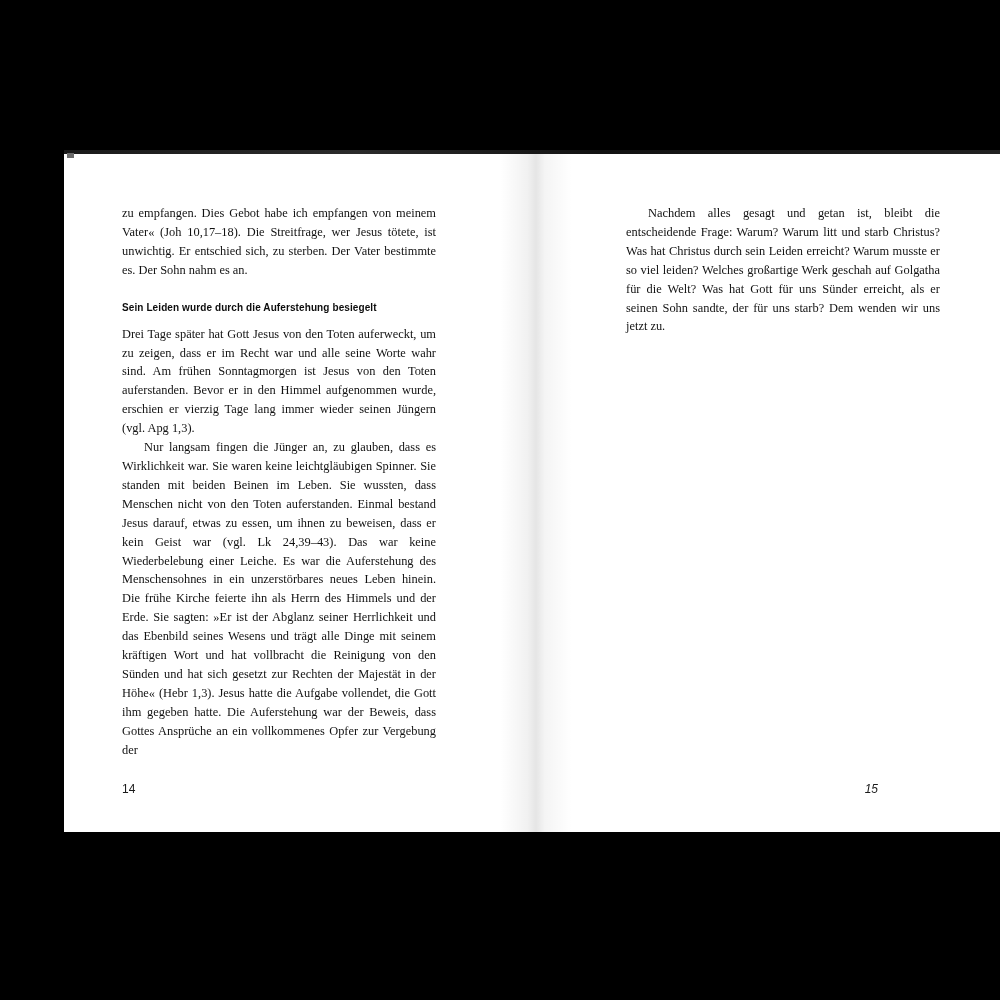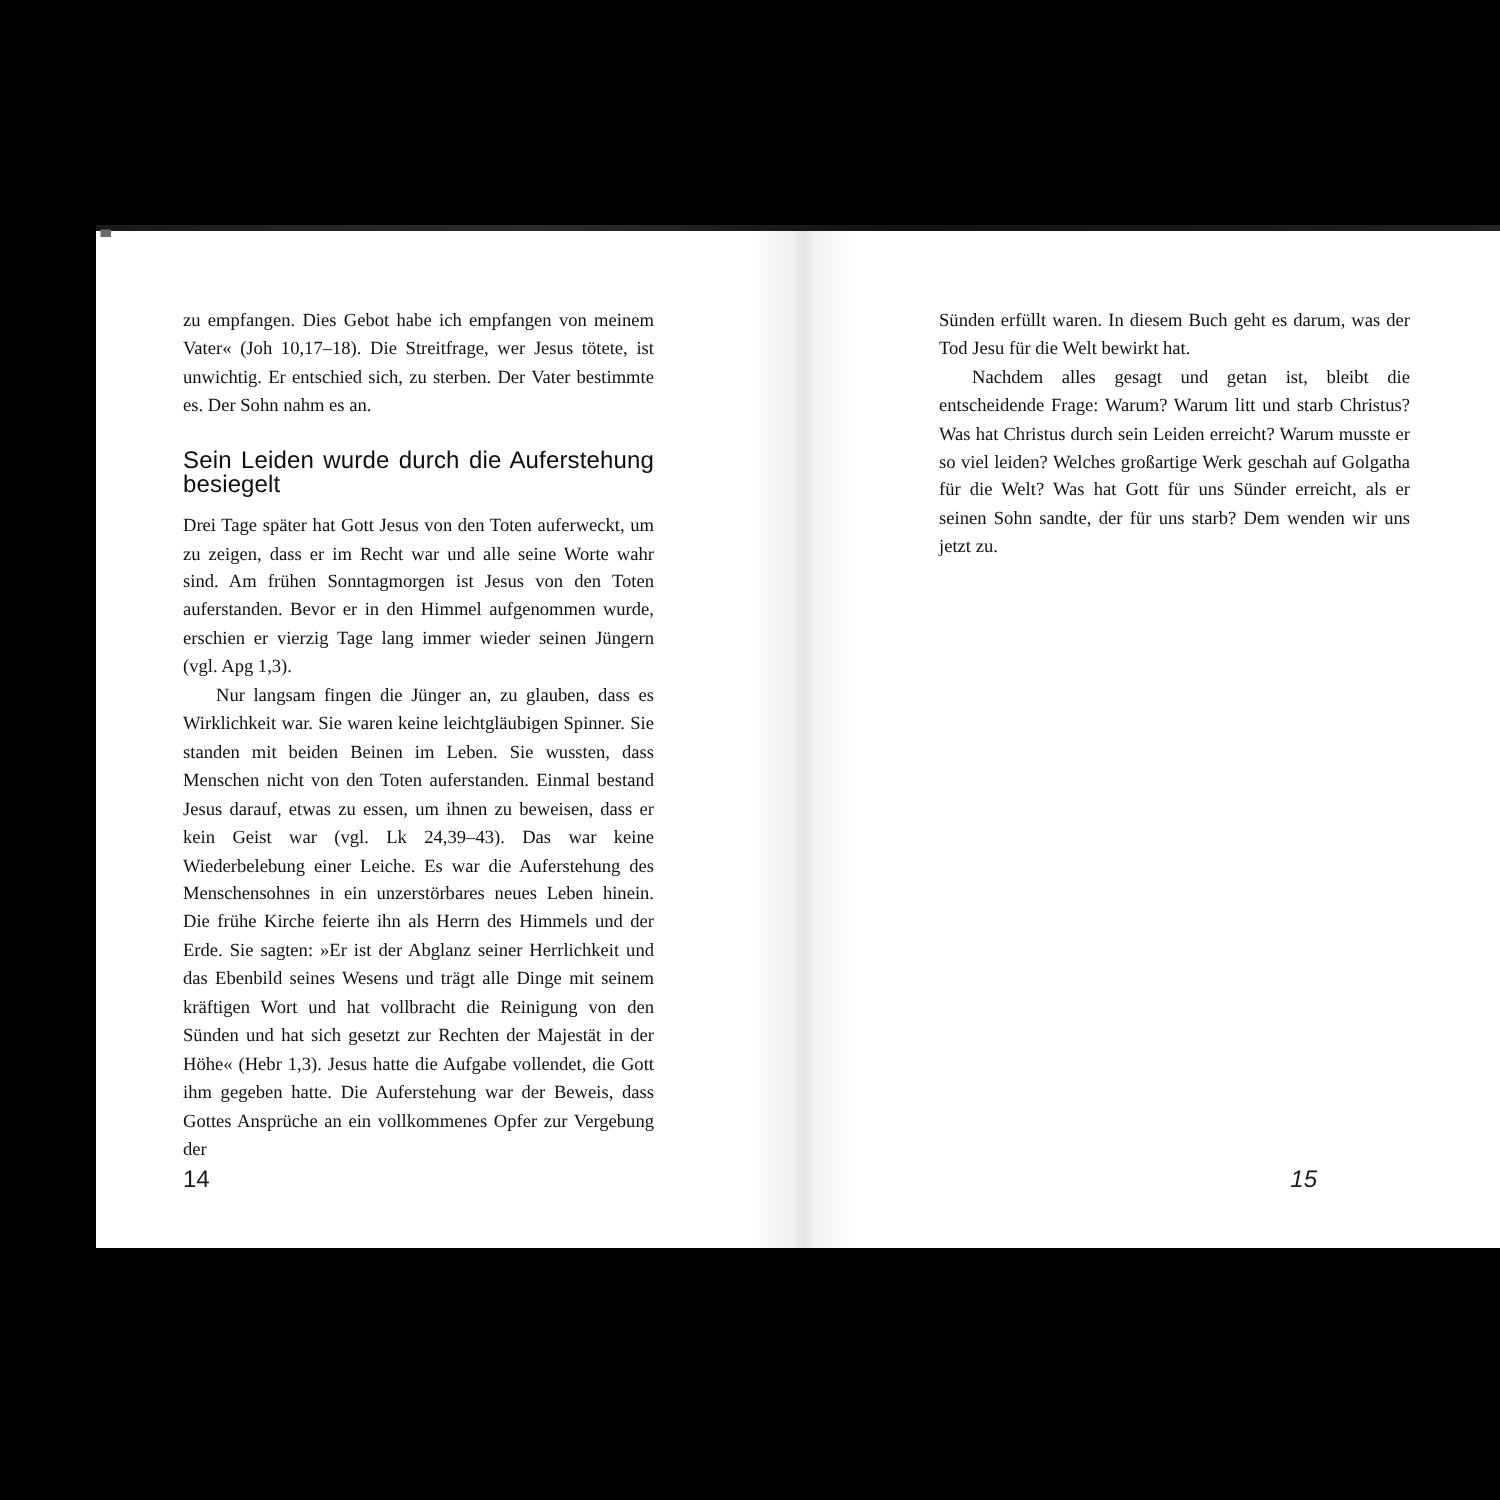--- a/index.html
+++ b/index.html
@@ -83,33 +83,33 @@
 
   .para {
     margin: 0;
   }
   .para.indent {
     text-indent: 22px;
   }
 
   .subhead {
     font-family: "Liberation Sans", sans-serif;
-    font-size: 16px;
-    font-weight: normal;
+    font-size: 10px;
+    font-weight: bold;
     line-height: 16px;
     color: #0d0d0d;
     margin: 20px 0 9px 0;
     letter-spacing: 0.1px;
   }
 
   .folio {
     position: absolute;
     bottom: 36px;
     font-family: "Liberation Sans", sans-serif;
-    font-size: 16px;
+    font-size: 12px;
     color: #1a1a1a;
     text-align: center;
   }
   #folio-left  { left: 58px; }
   #folio-right { right: 58px; font-style: italic; }
 </style>
 </head>
 <body>
 
 <div id="book-spread">
@@ -123,20 +123,19 @@
       <p class="para">zu empfangen. Dies Gebot habe ich empfangen von meinem Vater« (Joh 10,17–18). Die Streitfrage, wer Jesus tötete, ist unwichtig. Er entschied sich, zu sterben. Der Vater bestimmte es. Der Sohn nahm es an.</p>
       <h2 class="subhead">Sein Leiden wurde durch die Auferstehung besiegelt</h2>
       <p class="para">Drei Tage später hat Gott Jesus von den Toten auferweckt, um zu zeigen, dass er im Recht war und alle seine Worte wahr sind. Am frühen Sonntagmorgen ist Jesus von den Toten auferstanden. Bevor er in den Himmel aufgenommen wurde, erschien er vierzig Tage lang immer wieder seinen Jüngern (vgl. Apg 1,3).</p>
       <p class="para indent">Nur langsam fingen die Jünger an, zu glauben, dass es Wirklichkeit war. Sie waren keine leichtgläubigen Spinner. Sie standen mit beiden Beinen im Leben. Sie wussten, dass Menschen nicht von den Toten auferstanden. Einmal bestand Jesus darauf, etwas zu essen, um ihnen zu beweisen, dass er kein Geist war (vgl. Lk 24,39–43). Das war keine Wiederbelebung einer Leiche. Es war die Auferstehung des Menschensohnes in ein unzerstörbares neues Leben hinein. Die frühe Kirche feierte ihn als Herrn des Himmels und der Erde. Sie sagten: »Er ist der Abglanz seiner Herrlichkeit und das Ebenbild seines Wesens und trägt alle Dinge mit seinem kräftigen Wort und hat vollbracht die Reinigung von den Sünden und hat sich gesetzt zur Rechten der Majestät in der Höhe« (Hebr 1,3). Jesus hatte die Aufgabe vollendet, die Gott ihm gegeben hatte. Die Auferstehung war der Beweis, dass Gottes Ansprüche an ein vollkommenes Opfer zur Vergebung der</p>
     </div>
     <div class="folio" id="folio-left">14</div>
   </div>
 
   <div class="page" id="page-right">
     <div class="text-column" id="col-right">
-      <p class="para">Sünden erfüllt waren. In diesem Buch geht es darum, was der Tod Jesu für die Welt bewirkt hat.</p>
       <p class="para indent">Nachdem alles gesagt und getan ist, bleibt die entscheidende Frage: Warum? Warum litt und starb Christus? Was hat Christus durch sein Leiden erreicht? Warum musste er so viel leiden? Welches großartige Werk geschah auf Golgatha für die Welt? Was hat Gott für uns Sünder erreicht, als er seinen Sohn sandte, der für uns starb? Dem wenden wir uns jetzt zu.</p>
     </div>
     <div class="folio" id="folio-right">15</div>
   </div>
 
   <div id="gutter"></div>
 </div>
 
 </body></html>

